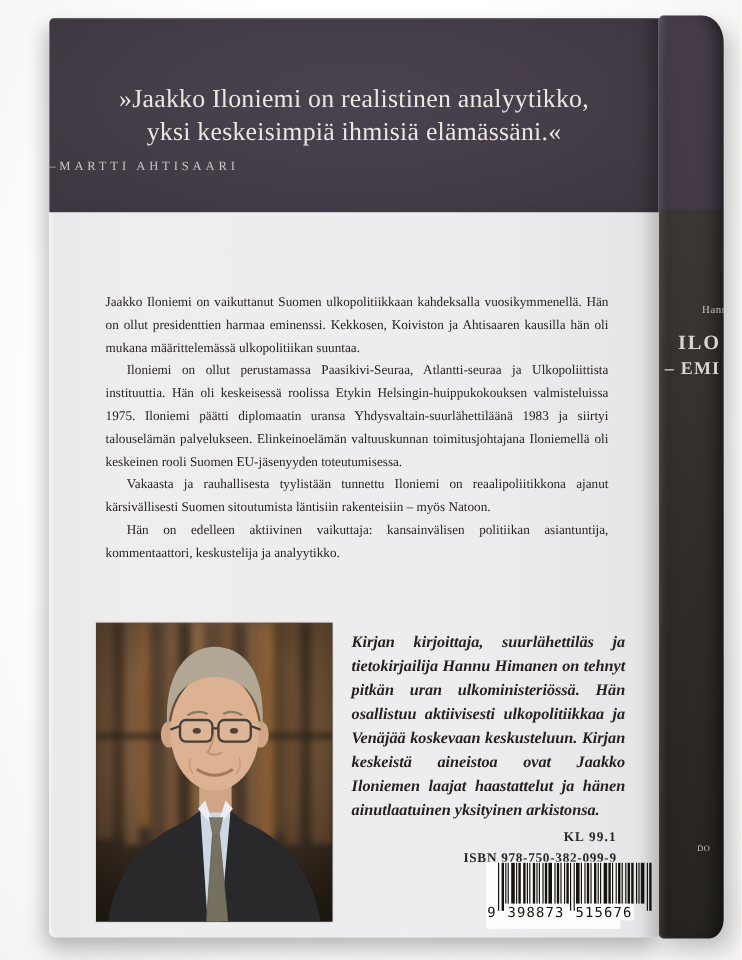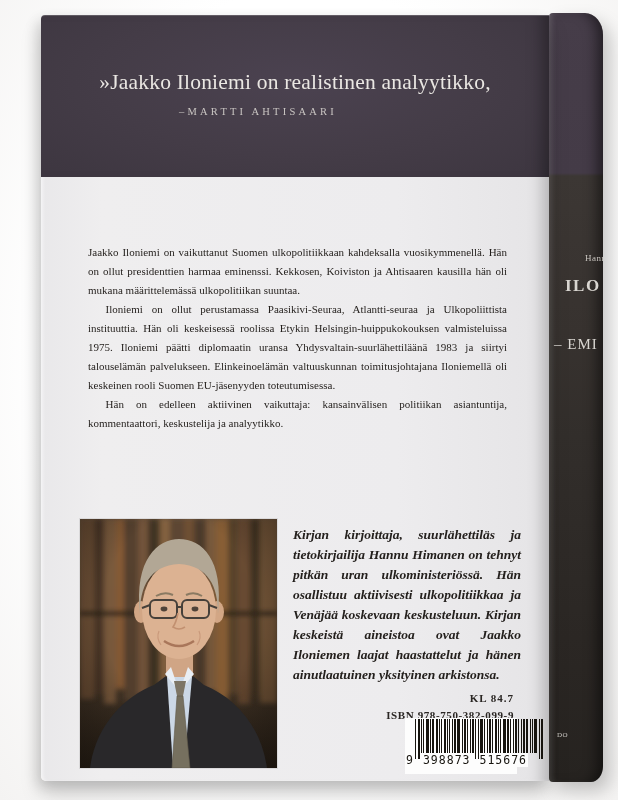--- a/index.html
+++ b/index.html
@@ -22,43 +22,43 @@
       #322e2b 55%,#2a2623 85%,#262320 100%);
     border-radius:4px 18px 12px 4px / 4px 22px 16px 4px;
     box-shadow:inset 5px 0 6px -3px rgba(255,255,255,0.18),
                inset -12px 0 14px -7px rgba(0,0,0,0.55),
                7px 9px 18px rgba(0,0,0,0.22);
     overflow:hidden;
   }
   .spine-frag{position:absolute;color:#d9d6d1;white-space:nowrap;font-family:"Liberation Serif",serif;}
   .frag-author{top:240px;left:36px;font-size:9px;letter-spacing:0.5px;color:#c6c2bd;}
   .frag-title{top:263px;left:16px;font-size:17px;font-weight:bold;letter-spacing:1.5px;}
-  .frag-subtitle{top:287px;left:5px;font-size:15px;font-weight:normal;letter-spacing:1px;margin-top:36px;}
-  .frag-publisher{top:690px;left:8px;font-size:7px;letter-spacing:0.5px;color:#cfccc7;margin-top:28px;}
+  .frag-subtitle{top:287px;left:5px;font-size:15px;font-weight:bold;letter-spacing:1px;}
+  .frag-publisher{top:690px;left:32px;font-size:7px;letter-spacing:0.5px;color:#cfccc7;}
   
   .cover{
     position:absolute;left:41px;top:15px;width:508px;height:766px;
     background:linear-gradient(90deg,#e9e8ea 0%,#efeeef 12%,#edecee 70%,#e6e5e7 97%,#dddcde 100%);
     border-radius:4px 0 0 5px;
     box-shadow:-3px 6px 14px rgba(0,0,0,0.16), 0 14px 22px rgba(0,0,0,0.14),
                inset 3px 0 4px -2px rgba(255,255,255,0.8),
                inset -20px 0 18px -16px rgba(0,0,0,0.22);
   }
   
   .band{
     position:absolute;left:0;top:0;width:100%;height:161px;
     background:radial-gradient(ellipse at 50% 40%, #4b4250 0%, #443c47 55%, #3d3640 100%);
     border-radius:4px 0 0 0;
     border-top:1px solid rgba(255,255,255,0.18);
     box-shadow:inset -18px 0 16px -12px rgba(0,0,0,0.35);
     color:#eae7e3;
   }
   .quote{margin-top:52px;text-align:center;font-size:21.5px;line-height:28px;letter-spacing:0.2px;}
   .attribution{
-    margin-top:10px;text-align:center;padding-right:74px;
+    margin-top:10px;text-align:left;padding-right:74px;
     font-size:10.5px;letter-spacing:3.2px;color:#c9c5c2;
   }
   
   .intro{
     margin-top:15px;text-align:center;font-weight:bold;
     font-size:15px;line-height:21px;color:#24201d;letter-spacing:0.1px;
   }
   
   .body-text{
     position:absolute;left:47px;right:42px;top:228px;
@@ -102,32 +102,34 @@
     <div class="spine-frag frag-title">ILO</div>
     <div class="spine-frag frag-subtitle">– EMI</div>
     <div class="spine-frag frag-publisher">DO</div>
   </div>
 
   <div class="cover">
 
     <div class="band">
       <div class="quote">
         <div>»Jaakko Iloniemi on realistinen analyytikko,</div>
+        <div>yksi keskeisimpiä ihmisiä elämässäni.«</div>
       </div>
       <div class="attribution">–MARTTI AHTISAARI</div>
     </div>
 
     <div class="intro">
       <div>90-vuotiaan ministeri Jaakko Iloniemen ulkopoliittinen</div>
       <div>elämäkerta on aikamatka lähihistoriaamme.</div>
     </div>
 
     <div class="body-text">
       <p>Jaakko Iloniemi on vaikuttanut Suomen ulkopolitiikkaan kahdeksalla vuosikymmenellä. Hän on ollut presidenttien harmaa eminenssi. Kekkosen, Koiviston ja Ahtisaaren kausilla hän oli mukana määrittelemässä ulkopolitiikan suuntaa.</p>
       <p>Iloniemi on ollut perustamassa Paasikivi-Seuraa, Atlantti-seuraa ja Ulkopoliittista instituuttia. Hän oli keskeisessä roolissa Etykin Helsingin-huippukokouksen valmisteluissa 1975. Iloniemi päätti diplomaatin uransa Yhdysvaltain-suurlähettiläänä 1983 ja siirtyi talouselämän palvelukseen. Elinkeinoelämän valtuuskunnan toimitusjohtajana Iloniemellä oli keskeinen rooli Suomen EU-jäsenyyden toteutumisessa.</p>
+      <p>Vakaasta ja rauhallisesta tyylistään tunnettu Iloniemi on reaalipoliitikkona ajanut kärsivällisesti Suomen sitoutumista läntisiin rakenteisiin – myös Natoon.</p>
       <p>Hän on edelleen aktiivinen vaikuttaja: kansainvälisen politiikan asiantuntija, kommentaattori, keskustelija ja analyytikko.</p>
     </div>
 
     <div class="bio-row">
       <div class="photo">
         <svg viewBox="0 0 197 249" preserveAspectRatio="none">
           <defs>
             <linearGradient id="bgGrad" x1="0" y1="0" x2="0" y2="1">
               <stop offset="0" stop-color="#6b5540"></stop>
               <stop offset="0.55" stop-color="#4a3a2b"></stop>
@@ -189,21 +191,21 @@
             <path d="M98,94 Q96,104 93,108 Q99,112 105,108" stroke="#c29070" stroke-width="1.6" fill="none"></path>
             <path d="M84,122 Q99,132 114,122" stroke="#a9765a" stroke-width="2.4" fill="none"></path>
             <path d="M79,112 Q76,119 81,126" stroke="#c9997b" stroke-width="1.2" fill="none"></path>
             <path d="M119,112 Q122,119 117,126" stroke="#c9997b" stroke-width="1.2" fill="none"></path>
           </g>
         </svg>
       </div>
       <div class="bio-text">Kirjan kirjoittaja, suurlähettiläs ja tietokirjailija Hannu Himanen on tehnyt pitkän uran ulkoministeriössä. Hän osallistuu aktiivisesti ulkopolitiikkaa ja Venäjää koskevaan keskusteluun. Kirjan keskeistä aineistoa ovat Jaakko Iloniemen laajat haastattelut ja hänen ainutlaatuinen yksityinen arkistonsa.</div>
     </div>
 
-    <div class="kl">KL 84.7</div>
+    <div class="kl">KL 99.1</div>
     <div class="isbn">ISBN 978-750-382-099-9</div>
 
     <div class="barcode">
       <div class="barcode-bars"><span style="width: 1px; height: 40px; margin-right: 2px;"></span><span style="width: 2px; height: 40px; margin-right: 1px;"></span><span style="width: 1px; height: 34px; margin-right: 1px;"></span><span style="width: 1px; height: 34px; margin-right: 2px;"></span><span style="width: 3px; height: 34px; margin-right: 1px;"></span><span style="width: 1px; height: 34px; margin-right: 1px;"></span><span style="width: 2px; height: 34px; margin-right: 2px;"></span><span style="width: 2px; height: 34px; margin-right: 1px;"></span><span style="width: 1px; height: 34px; margin-right: 1px;"></span><span style="width: 1px; height: 34px; margin-right: 2px;"></span><span style="width: 2px; height: 34px; margin-right: 1px;"></span><span style="width: 1px; height: 34px; margin-right: 1px;"></span><span style="width: 1px; height: 34px; margin-right: 2px;"></span><span style="width: 1px; height: 34px; margin-right: 1px;"></span><span style="width: 2px; height: 34px; margin-right: 1px;"></span><span style="width: 3px; height: 34px; margin-right: 2px;"></span><span style="width: 1px; height: 34px; margin-right: 1px;"></span><span style="width: 2px; height: 34px; margin-right: 1px;"></span><span style="width: 1px; height: 34px; margin-right: 2px;"></span><span style="width: 1px; height: 34px; margin-right: 1px;"></span><span style="width: 2px; height: 34px; margin-right: 1px;"></span><span style="width: 1px; height: 40px; margin-right: 2px;"></span><span style="width: 1px; height: 40px; margin-right: 1px;"></span><span style="width: 3px; height: 34px; margin-right: 1px;"></span><span style="width: 1px; height: 34px; margin-right: 2px;"></span><span style="width: 1px; height: 34px; margin-right: 1px;"></span><span style="width: 2px; height: 34px; margin-right: 1px;"></span><span style="width: 1px; height: 34px; margin-right: 2px;"></span><span style="width: 2px; height: 34px; margin-right: 1px;"></span><span style="width: 1px; height: 34px; margin-right: 1px;"></span><span style="width: 1px; height: 34px; margin-right: 2px;"></span><span style="width: 3px; height: 34px; margin-right: 1px;"></span><span style="width: 2px; height: 34px; margin-right: 1px;"></span><span style="width: 1px; height: 34px; margin-right: 2px;"></span><span style="width: 1px; height: 34px; margin-right: 1px;"></span><span style="width: 2px; height: 34px; margin-right: 1px;"></span><span style="width: 1px; height: 34px; margin-right: 2px;"></span><span style="width: 1px; height: 34px; margin-right: 1px;"></span><span style="width: 2px; height: 34px; margin-right: 1px;"></span><span style="width: 2px; height: 34px; margin-right: 2px;"></span><span style="width: 1px; height: 34px; margin-right: 1px;"></span><span style="width: 1px; height: 34px; margin-right: 1px;"></span><span style="width: 3px; height: 34px; margin-right: 2px;"></span><span style="width: 1px; height: 40px; margin-right: 1px;"></span><span style="width: 2px; height: 40px; margin-right: 1px;"></span></div>
       <div class="barcode-digits">
         <span>9</span>
         <span>398873</span>
         <span>515676</span>
       </div>
     </div>

